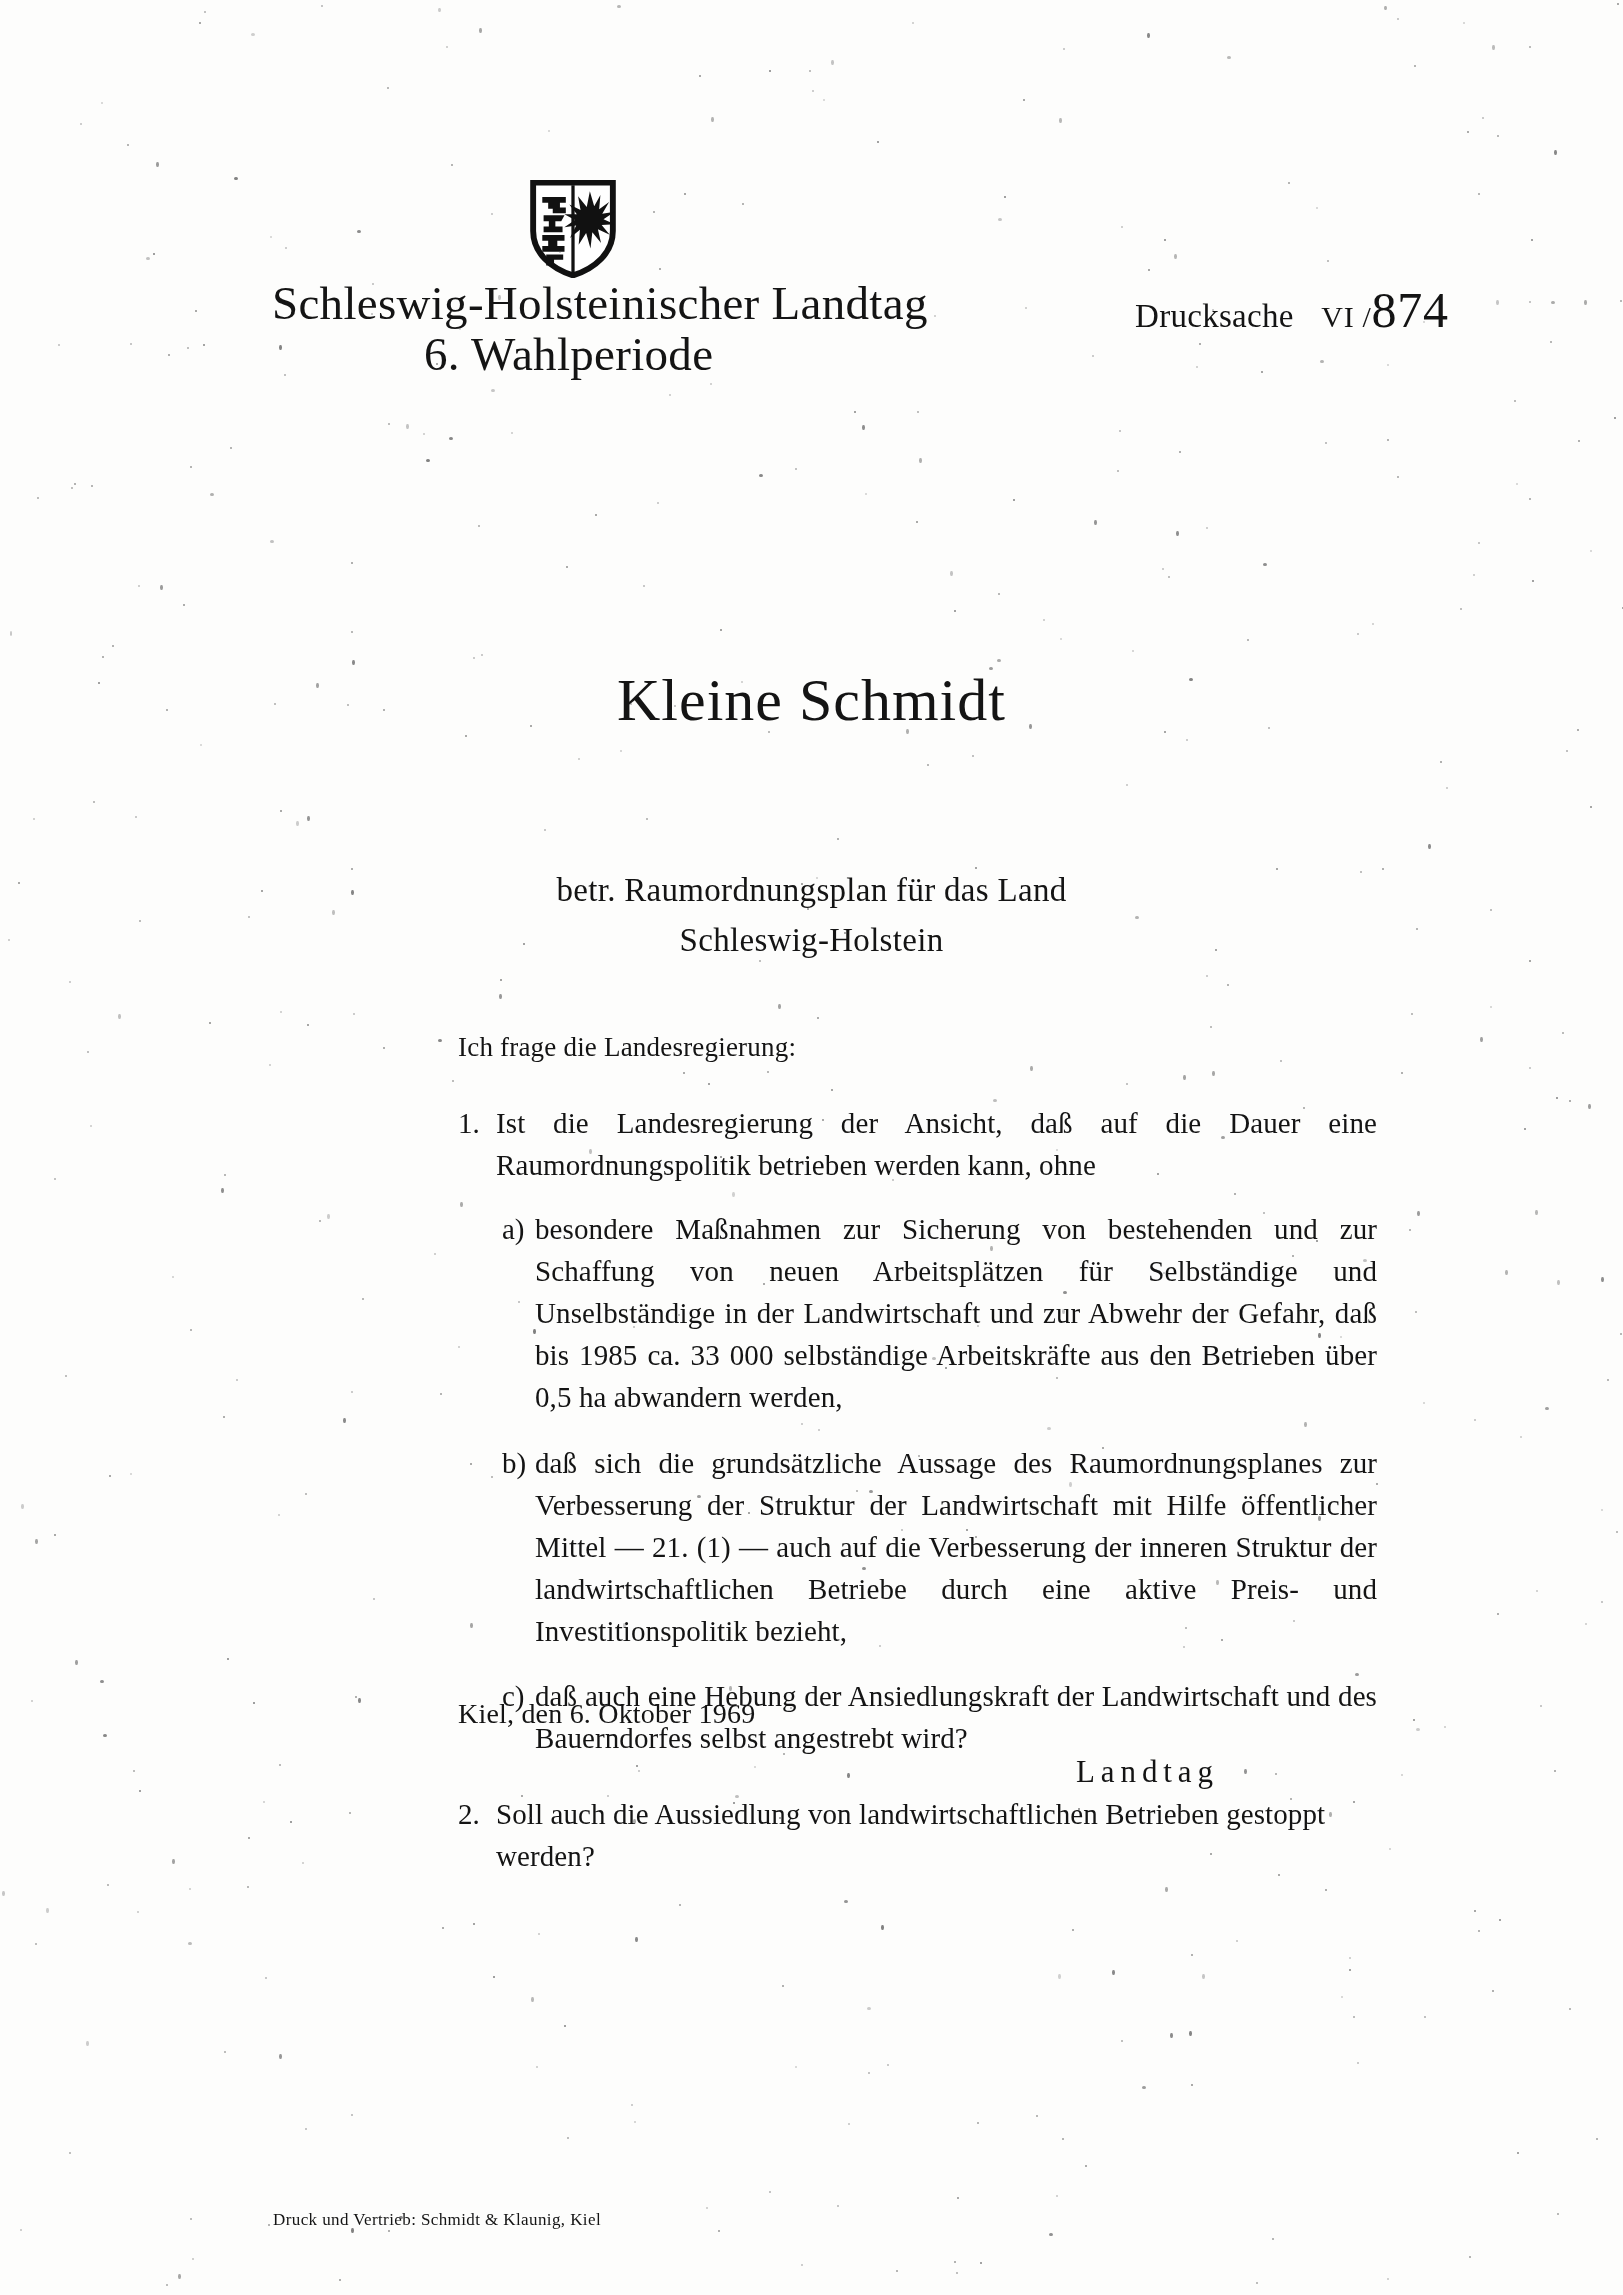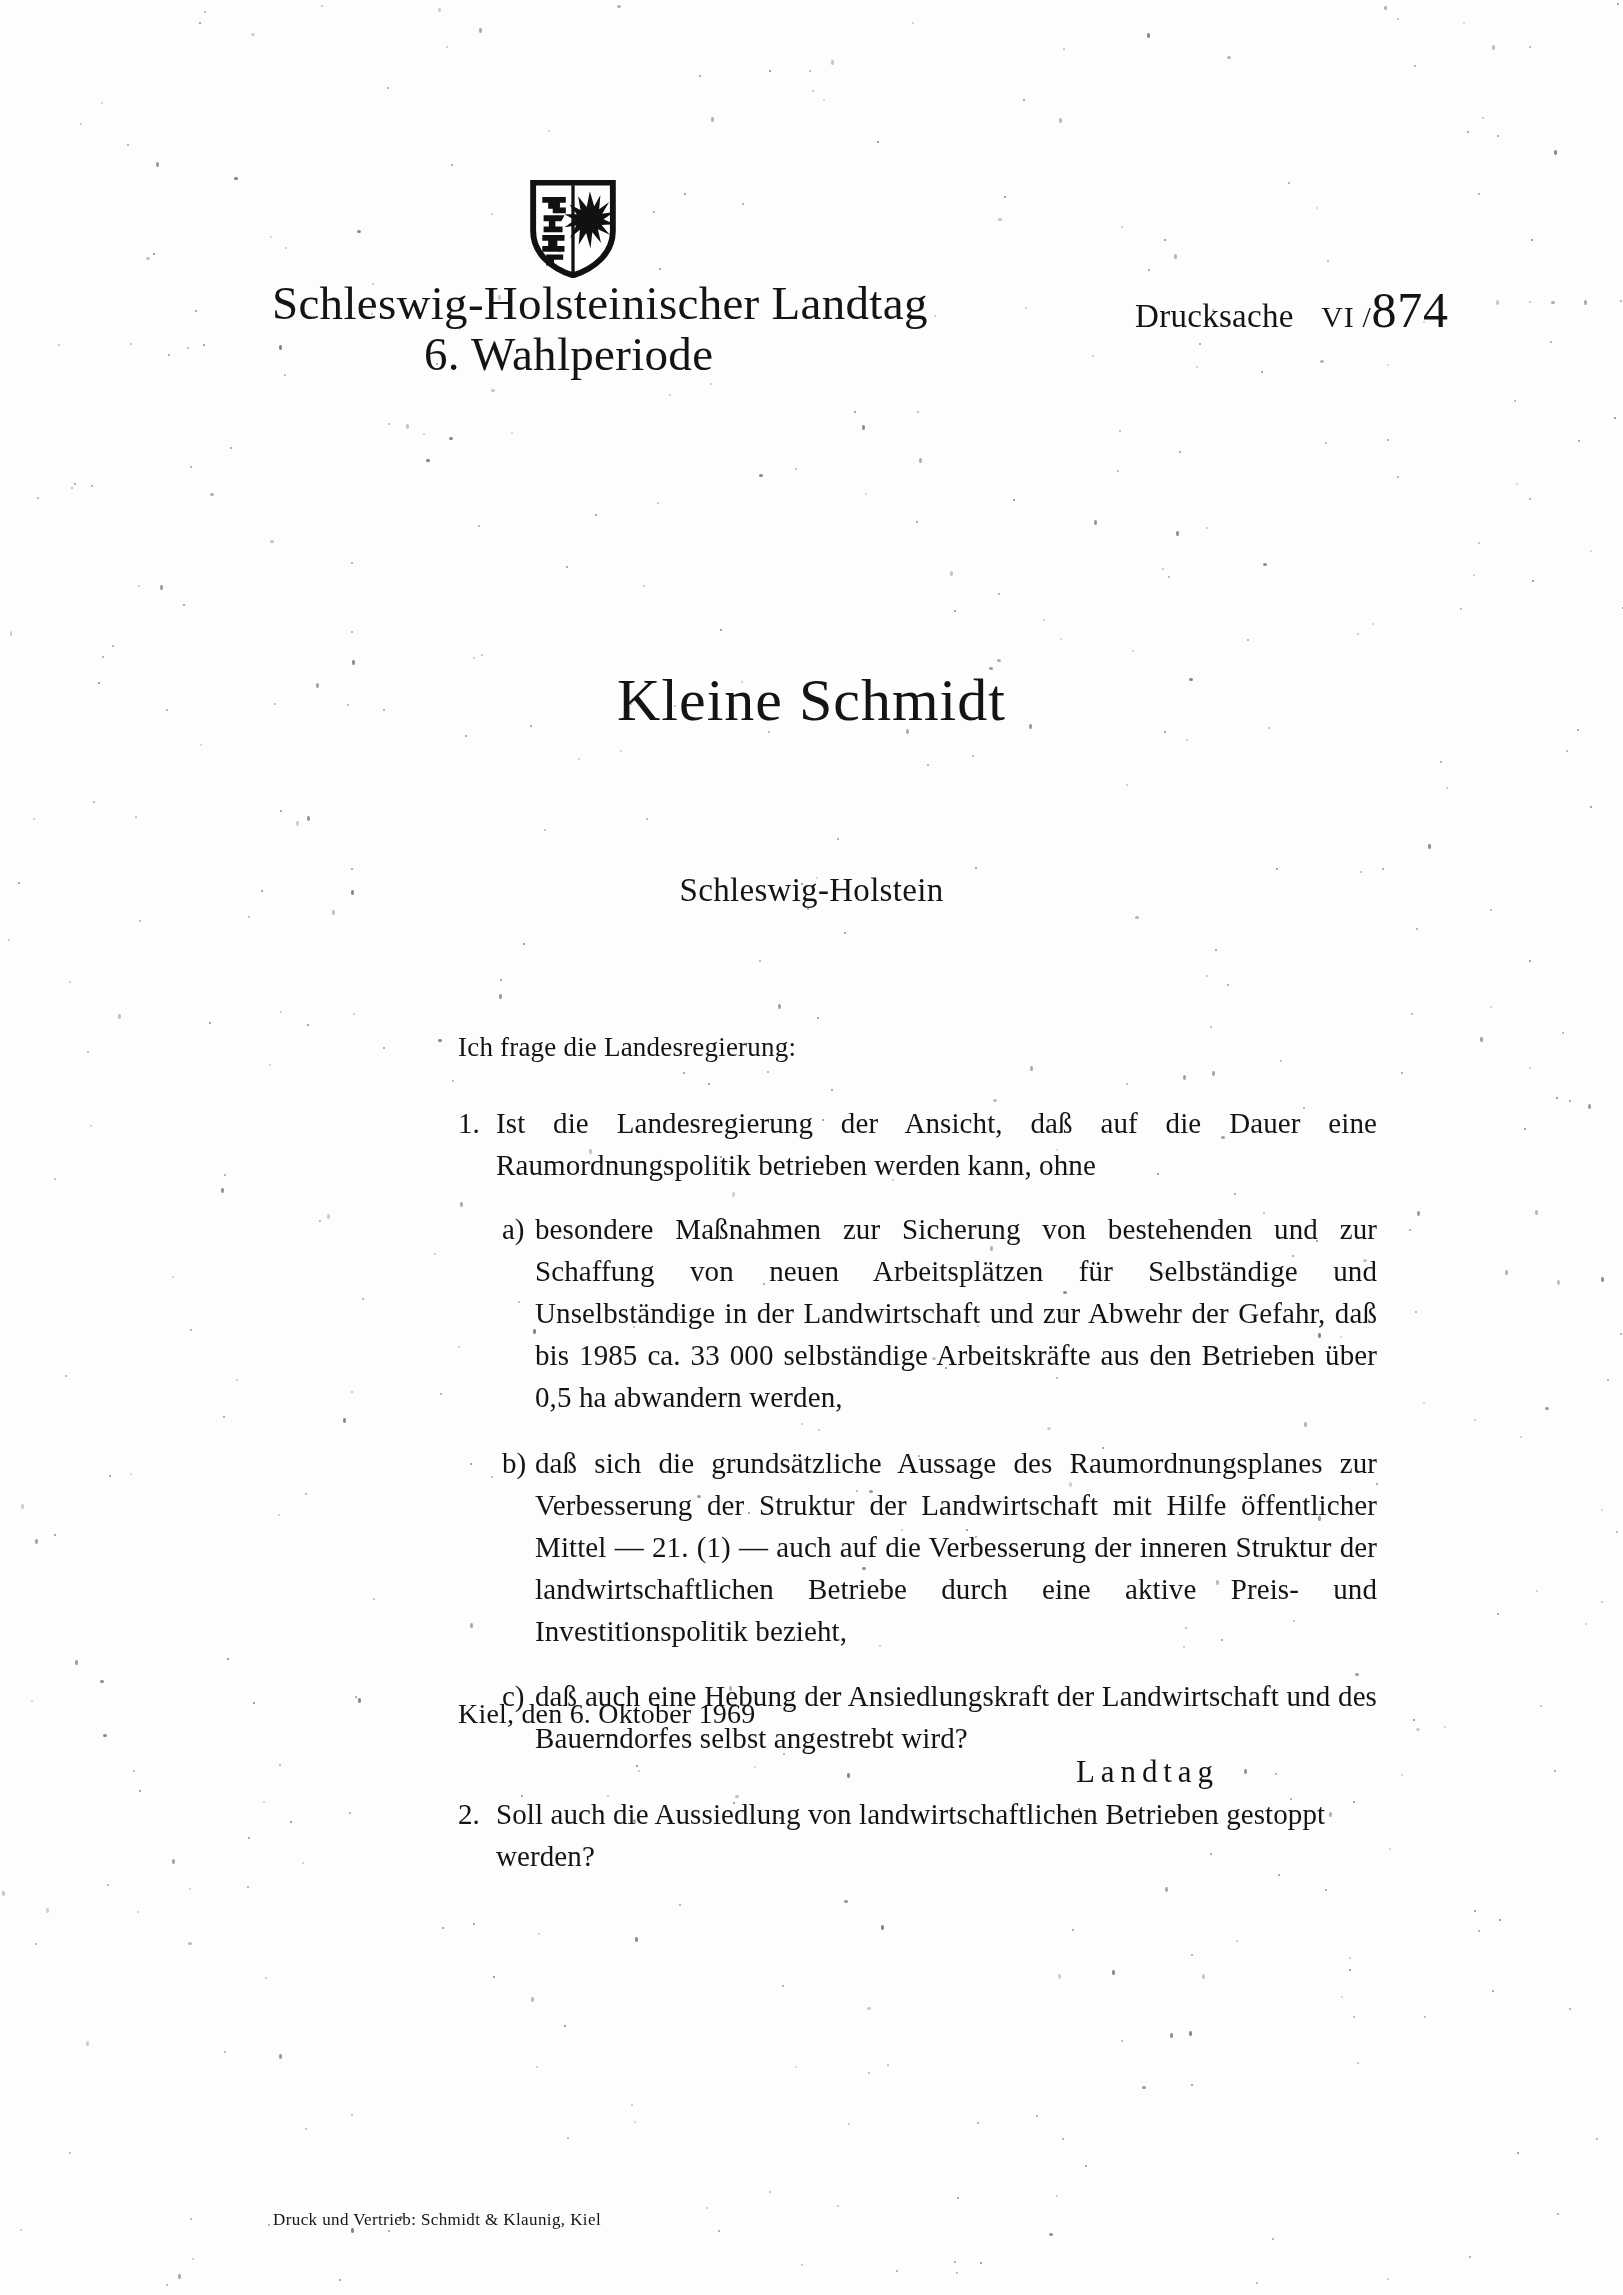--- a/index.html
+++ b/index.html
@@ -249,20 +249,21 @@
     <div class="drucksache-block">
       <span class="drucksache-word">Drucksache</span>
       <span class="drucksache-series">VI /</span>
       <span class="drucksache-number">874</span>
     </div>
   </div>
 
   <div class="doc-title">Kleine Schmidt</div>
 
   <div class="subject">
+    <div class="subject-line1">betr. Raumordnungsplan für das Land</div>
     <div class="subject-line2">Schleswig-Holstein</div>
   </div>
 
   <div class="intro">Ich frage die Landesregierung:</div>
 
   <div class="question-list">
 
     <div class="q-item">
       <div class="q-marker">1.</div>
       <div class="q-text">Ist die Landesregierung der Ansicht, daß auf die Dauer eine Raumordnungspolitik betrieben werden kann, ohne</div>

